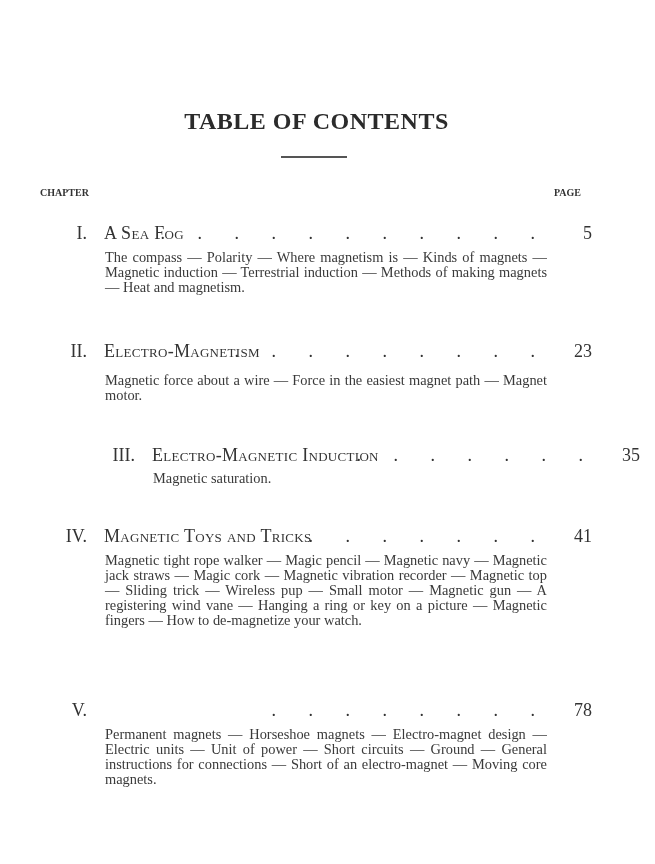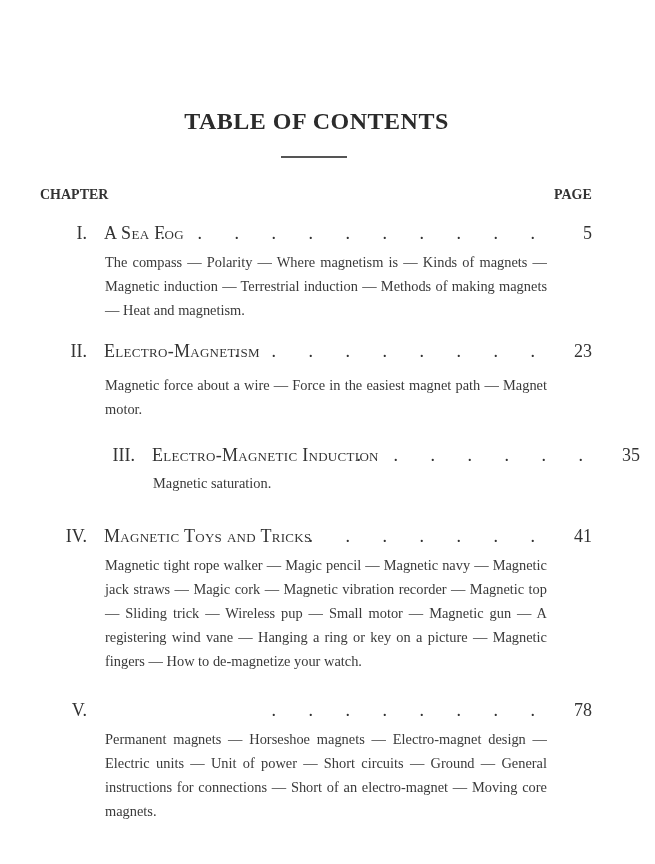--- a/index.html
+++ b/index.html
@@ -3,31 +3,31 @@
 <meta charset="utf-8">
 <style>
   html, body { margin: 0; padding: 0; background: #ffffff; }
   body { width: 655px; height: 864px; position: relative; overflow: hidden;
          font-family: "DejaVu Serif", "Liberation Serif", serif; color: #3a3a3a; }
   .title { position: absolute; top: 108px; left: 0; width: 633px; text-align: center;
            font-family: "Liberation Serif", serif; font-weight: bold; font-size: 24px;
            letter-spacing: 0.5px; color: #2b2b2b; }
   .rule { position: absolute; top: 156px; left: 281px; width: 66px; height: 2px; background: #555; }
   .col-head { position: absolute; top: 187px; font-family: "Liberation Serif", serif;
-              font-weight: bold; font-size: 14px; color: #333; }
+              font-weight: bold; font-size: 10px; color: #333; }
   .col-head.chapter { left: 40px; }
   .col-head.page { left: 554px; }
   .chapter-entry { position: absolute; left: 0; width: 655px; }
   .ch-line { position: relative; height: 24px; font-family: "Liberation Serif", serif; font-size: 18px; color: #333; }
   .ch-num { position: absolute; right: 568px; top: 0; }
   .ch-title { position: absolute; left: 104px; top: 0; font-variant: small-caps; letter-spacing: 0.3px; white-space: nowrap; font-family: Liberation Serif, serif; }
   .ch-leader { position: absolute; top: 0; right: 106px; letter-spacing: 14px; white-space: nowrap; }
   .ch-page { position: absolute; left: 560px; width: 32px; text-align: right; top: 0; }
   .ch-desc { position: absolute; left: 105px; width: 442px; font-family: "Liberation Serif", serif;
-             font-size: 14.4px; line-height: 24px; text-align: justify; color: #3a3a3a; }
+             font-size: 14.4px; line-height: 15px; text-align: justify; color: #3a3a3a; }
 </style>
 </head>
 <body>
 
 <div class="title">TABLE OF CONTENTS</div>
 <div class="rule"></div>
 <div class="col-head chapter">CHAPTER</div>
 <div class="col-head page">PAGE</div>
 
 <div class="chapter-entry" style="top:223px;">

